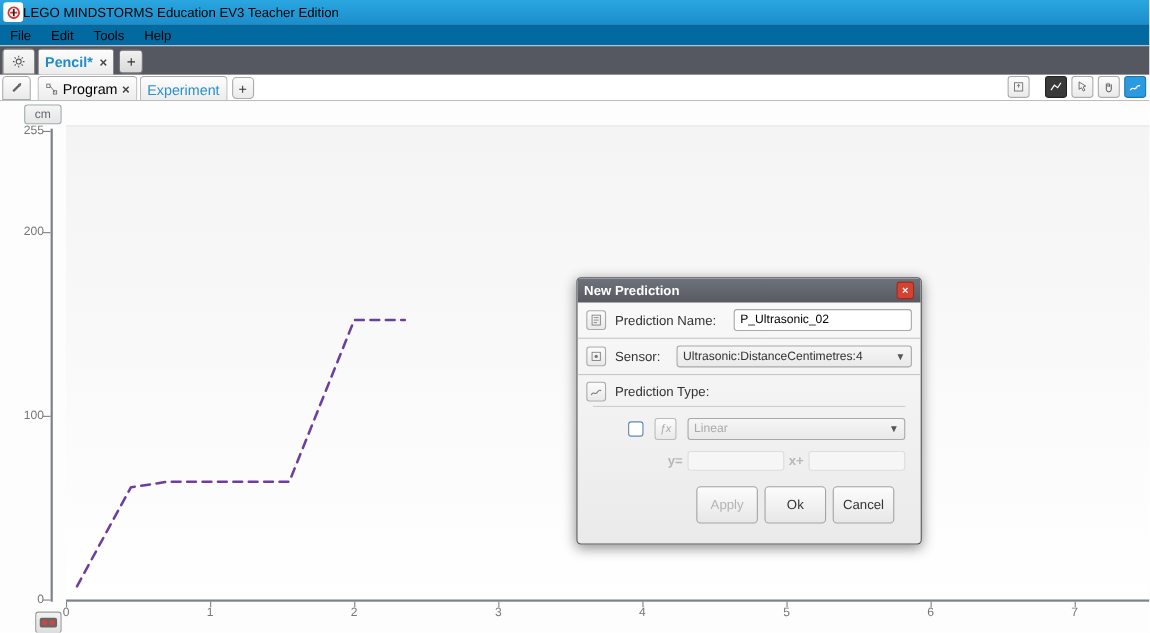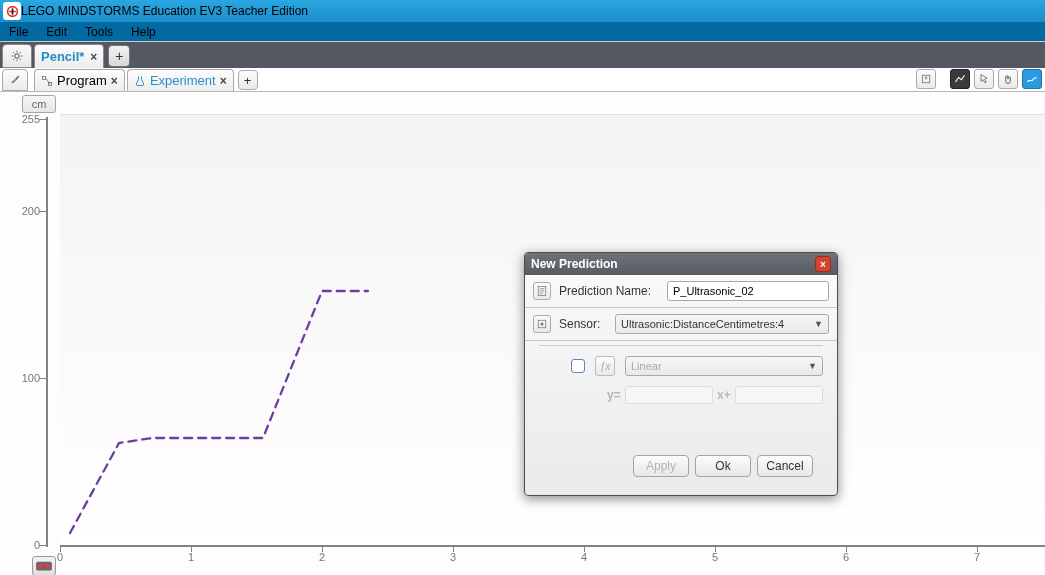--- a/index.html
+++ b/index.html
@@ -20,21 +20,21 @@
 .projectstrip .homebtn { width: 30px; height: 24px; background: linear-gradient(#f8f8f8,#e8e8e8); border: 1px solid #888; border-radius: 4px 4px 0 0; display: flex; align-items: center; justify-content: center; margin-right: 2px; }
 .projectstrip .tab { height: 24px; background: linear-gradient(#fdfdfd,#ececec); border: 1px solid #8a8a8a; border-bottom: none; border-radius: 4px 4px 0 0; display: flex; align-items: center; padding: 0 6px; font-size: 13px; gap: 6px; }
 .projectstrip .tab.active { color: #208cc9; font-weight: bold; }
 .projectstrip .plus { width: 22px; height: 22px; background: linear-gradient(#f1f1f1,#d9d9d9); border: 1px solid #777; border-radius: 4px; display: flex; align-items: center; justify-content: center; margin-left: 4px; margin-bottom: 1px; font-size: 14px; color: #333; }
 .close-x { font-size: 12px; color: #444; cursor: default; font-weight: bold; }
 
 
 .innerstrip { height: 24px; background: #fff; display: flex; align-items: flex-end; border-bottom: 1px solid #b7b7b7; padding-left: 2px; position: relative; }
 .innerstrip .wrench { width: 26px; height: 22px; border: 1px solid #aaa; border-radius: 4px 4px 0 0; background: linear-gradient(#fcfcfc,#eaeaea); display: flex; align-items: center; justify-content: center; margin-right: 6px; }
 .innerstrip .itab { height: 22px; border: 1px solid #a8a8a8; border-bottom: none; border-radius: 4px 4px 0 0; background: linear-gradient(#fdfdfd,#ececec); display: flex; align-items: center; padding: 0 6px; font-size: 13px; gap: 4px; margin-right: 2px; }
-.innerstrip .itab.active { color: #2a8fcb; }
+.innerstrip .itab.active { color: #2a8fcb; flex-direction: column; }
 .innerstrip .iplus { width: 20px; height: 20px; border: 1px solid #aaa; border-radius: 4px; background: linear-gradient(#fcfcfc,#eaeaea); display: flex; align-items: center; justify-content: center; margin-left: 2px; margin-bottom: 1px; font-size: 13px; color: #333; }
 .innerstrip .righttools { position: absolute; right: 3px; top: 1px; height: 22px; display: flex; gap: 4px; }
 .innerstrip .toolbtn { width: 20px; height: 20px; border: 1px solid #aaa; border-radius: 3px; background: linear-gradient(#fcfcfc,#eaeaea); display: flex; align-items: center; justify-content: center; font-size: 11px; }
 .innerstrip .toolbtn.dark { background: #3a3a3a; border-color: #222; color: #fff; }
 .innerstrip .toolbtn.blue { background: #2a9be0; border-color: #1b76a8; color: #fff; }
 
 
 .chartarea { position: relative; height: 483px; background: #fdfdfd; }
 .ypanel { position: absolute; left: 10px; top: 0; width: 50px; height: 100%; }
 .ypanel .unitpill { position: absolute; left: 12px; top: 3px; width: 34px; height: 18px; border: 1px solid #9aa; border-radius: 3px; background: linear-gradient(#f5f5f5,#e6e6e6); font-size: 11px; display: flex; align-items: center; justify-content: center; color: #5f6a72; }
@@ -65,21 +65,21 @@
 .dialog .pt-row { display: flex; align-items: center; gap: 10px; padding: 6px 0 10px 32px; }
 .dialog .pt-row.sep { border-top: 1px solid #cdcdcd; padding-top: 10px; }
 .dialog .checkbox { width: 14px; height: 14px; border: 1px solid #5a88b7; border-radius: 3px; background: #fff; display: flex; align-items: center; justify-content: center; }
 .dialog .checkbox.checked::after { content: ""; width: 8px; height: 8px; background: #2a77c7; border-radius: 1px; }
 .dialog .pt-ico { width: 20px; height: 20px; border: 1px solid #bbb; border-radius: 3px; background: linear-gradient(#fcfcfc,#e9e9e9); display: flex; align-items: center; justify-content: center; font-size: 10px; color: #777; font-style: italic; }
 .dialog .pt-label { font-size: 12px; color: #333; }
 .dialog .pt-row.disabled .pt-label, .dialog .pt-row.disabled .pt-ico { color: #aaa; }
 .dialog .formula { display: flex; align-items: center; gap: 4px; padding: 0 0 8px 68px; color: #b7b7b7; font-size: 12px; font-weight: bold; }
 .dialog .formula input { width: 50px; height: 18px; border: 1px solid #ddd; background: #f6f6f6; border-radius: 3px; }
 .dialog .buttons { display: flex; justify-content: flex-end; gap: 6px; padding: 6px 10px 10px 10px; }
-.dialog .buttons button { min-width: 56px; height: 22px; border: 1px solid #a4a4a4; border-radius: 4px; background: linear-gradient(#fcfcfc,#e7e7e7); font-size: 12px; color: #333; margin-top: 37px; }
+.dialog .buttons button { min-width: 56px; height: 34px; border: 1px solid #a4a4a4; border-radius: 4px; background: linear-gradient(#fcfcfc,#e7e7e7); font-size: 12px; color: #333; }
 .dialog .buttons button:disabled { color: #b3b3b3; }
 .smallicon { width: 12px; height: 12px; }
 
 </style>
 </head>
 <body>
 
 <div class="titlebar">
   <div class="appicon">
     <svg viewBox="0 0 16 16">
@@ -251,20 +251,28 @@
           <circle cx="8" cy="8" r="2" fill="#777"></circle>
         </svg>
     </div>
     <label style="min-width:48px">Sensor:</label>
     <div class="dropdown">
       <span>Ultrasonic:DistanceCentimetres:4</span>
       <span class="arrow">▼</span>
     </div>
   </div>
 
+  <div class="section" style="border-bottom:none; padding-bottom:0">
+    <div class="ico">
+      <svg class="smallicon" viewBox="0 0 16 16">
+          <path d="M2 12c3-6 5 2 8-4 2-3 4-1 4-1" fill="none" stroke="#777" stroke-width="1.3"></path>
+        </svg>
+    </div>
+    <label>Prediction Type:</label>
+  </div>
 
   <div class="pt-body">
     <div class="pt-row sep disabled">
       <div class="checkbox"></div>
       <div class="pt-ico">ƒx</div>
       <div class="dropdown" style="flex:1; color:#aaa">
         <span>Linear</span>
         <span class="arrow">▼</span>
       </div>
     </div>

